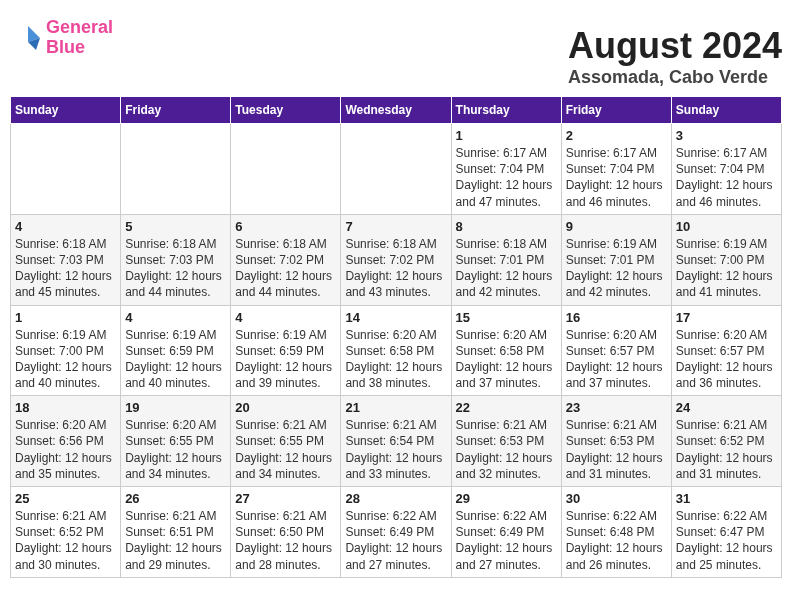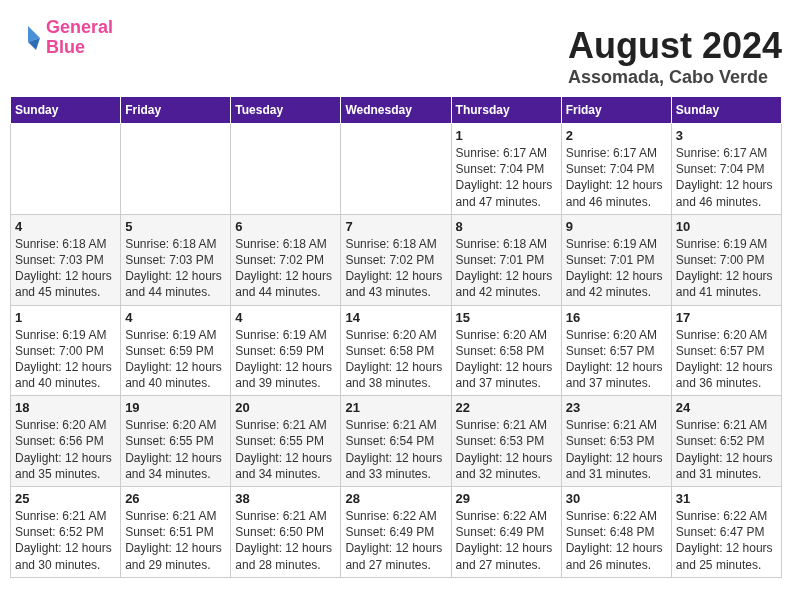--- a/index.html
+++ b/index.html
@@ -311,21 +311,21 @@
 and 30 minutes.</div>
         </td>
         <td>
           <span class="day-num">26</span>
           <div class="day-info" style="white-space: pre-line;">Sunrise: 6:21 AM
 Sunset: 6:51 PM
 Daylight: 12 hours
 and 29 minutes.</div>
         </td>
         <td>
-          <span class="day-num">38</span>
+          <span class="day-num">27</span>
           <div class="day-info" style="white-space: pre-line;">Sunrise: 6:21 AM
 Sunset: 6:50 PM
 Daylight: 12 hours
 and 28 minutes.</div>
         </td>
         <td>
           <span class="day-num">28</span>
           <div class="day-info" style="white-space: pre-line;">Sunrise: 6:22 AM
 Sunset: 6:49 PM
 Daylight: 12 hours

